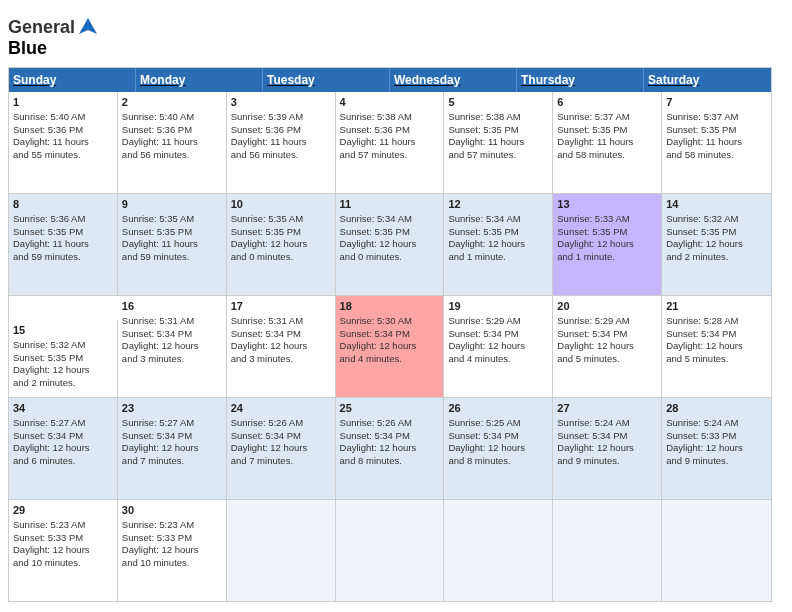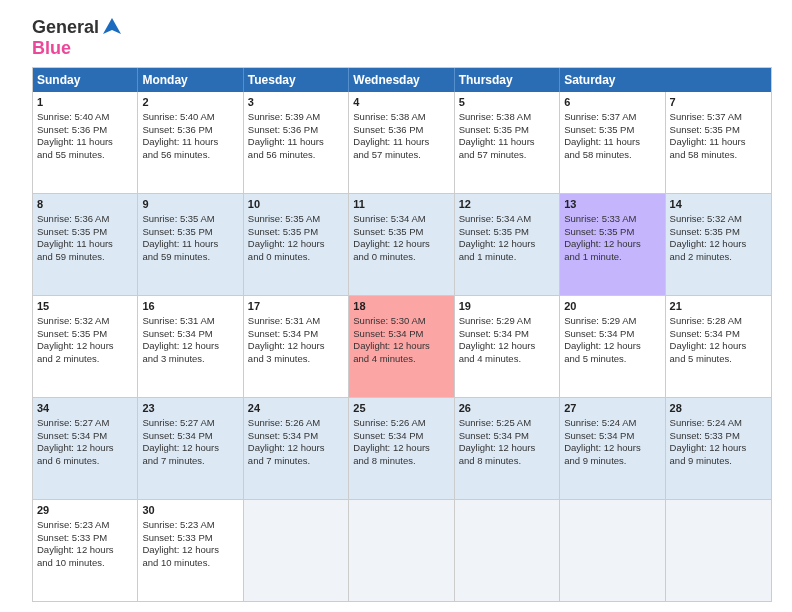--- a/index.html
+++ b/index.html
@@ -6,37 +6,37 @@
     body {
       font-family: Arial, sans-serif;
       background: #fff;
       width: 792px;
       height: 612px;
       overflow: hidden;
     }
     .page {
       width: 792px;
       height: 612px;
-      padding: 16px 20px 10px 32px;
+      padding: 16px 20px 10px 8px;
       display: flex;
       flex-direction: column;
     }
     .header {
       display: flex;
       justify-content: space-between;
       align-items: flex-start;
       margin-bottom: 8px;
     }
     .logo {
       display: flex;
       flex-direction: column;
       align-items: flex-start;
     }
     .logo-general { font-size: 18px; font-weight: bold; color: #333; }
-    .logo-blue { font-size: 18px; font-weight: bold; color: #ec4899; }
+    .logo-blue { font-size: 18px; font-weight: bold; color: #000000; }
     .logo-icon {
       width: 22px;
       height: 22px;
       margin-left: 2px;
     }
     .title-block {
       text-align: right;
     }
     .month-title {
       font-size: 36px;
@@ -50,22 +50,23 @@
       margin-top: 2px;
     }
     .calendar {
       flex: 1;
       display: flex;
       flex-direction: column;
       border: 1px solid #ccc;
     }
     .cal-header-row {
       display: grid;
-      grid-template-columns: repeat(7, 1fr);
+      grid-template-columns: repeat(6, 1fr);
       background: #2a6db5;
+      text-decoration: underline;
     }
     .cal-header-cell {
       color: #fff;
       font-weight: bold;
       font-size: 12px;
       padding: 5px 4px;
       text-align: left;
       border-right: 1px solid #5590cc;
     }
     .cal-header-cell:last-child { border-right: none; }
@@ -144,21 +145,21 @@
         <div class="cal-row">
           <div class="cal-cell" style="background: rgb(220, 233, 245);"><span class="day-num">8</span><span>Sunrise: 5:36 AM</span><br><span>Sunset: 5:35 PM</span><br><span>Daylight: 11 hours</span><br><span>and 59 minutes.</span></div>
           <div class="cal-cell" style="background: rgb(220, 233, 245);"><span class="day-num">9</span><span>Sunrise: 5:35 AM</span><br><span>Sunset: 5:35 PM</span><br><span>Daylight: 11 hours</span><br><span>and 59 minutes.</span></div>
           <div class="cal-cell" style="background: rgb(220, 233, 245);"><span class="day-num">10</span><span>Sunrise: 5:35 AM</span><br><span>Sunset: 5:35 PM</span><br><span>Daylight: 12 hours</span><br><span>and 0 minutes.</span></div>
           <div class="cal-cell" style="background: rgb(220, 233, 245);"><span class="day-num">11</span><span>Sunrise: 5:34 AM</span><br><span>Sunset: 5:35 PM</span><br><span>Daylight: 12 hours</span><br><span>and 0 minutes.</span></div>
           <div class="cal-cell" style="background: rgb(220, 233, 245);"><span class="day-num">12</span><span>Sunrise: 5:34 AM</span><br><span>Sunset: 5:35 PM</span><br><span>Daylight: 12 hours</span><br><span>and 1 minute.</span></div>
           <div class="cal-cell" style="background: #c4b5fd;"><span class="day-num">13</span><span>Sunrise: 5:33 AM</span><br><span>Sunset: 5:35 PM</span><br><span>Daylight: 12 hours</span><br><span>and 1 minute.</span></div>
           <div class="cal-cell" style="background: rgb(220, 233, 245);"><span class="day-num">14</span><span>Sunrise: 5:32 AM</span><br><span>Sunset: 5:35 PM</span><br><span>Daylight: 12 hours</span><br><span>and 2 minutes.</span></div>
         </div>
         <div class="cal-row">
-          <div class="cal-cell" style="background: rgb(255, 255, 255);"><span class="day-num">15</span><span>Sunrise: 5:32 AM</span><br><span>Sunset: 5:35 PM</span><br><span>Daylight: 12 hours</span><br><span>and 2 minutes.</span></div>
+          <div class="cal-cell" style="background: rgb(255, 255, 255); margin-top: 24px;"><span class="day-num">15</span><span>Sunrise: 5:32 AM</span><br><span>Sunset: 5:35 PM</span><br><span>Daylight: 12 hours</span><br><span>and 2 minutes.</span></div>
           <div class="cal-cell" style="background: rgb(255, 255, 255);"><span class="day-num">16</span><span>Sunrise: 5:31 AM</span><br><span>Sunset: 5:34 PM</span><br><span>Daylight: 12 hours</span><br><span>and 3 minutes.</span></div>
           <div class="cal-cell" style="background: rgb(255, 255, 255);"><span class="day-num">17</span><span>Sunrise: 5:31 AM</span><br><span>Sunset: 5:34 PM</span><br><span>Daylight: 12 hours</span><br><span>and 3 minutes.</span></div>
           <div class="cal-cell" style="background: #fca5a5;"><span class="day-num">18</span><span>Sunrise: 5:30 AM</span><br><span>Sunset: 5:34 PM</span><br><span>Daylight: 12 hours</span><br><span>and 4 minutes.</span></div>
           <div class="cal-cell" style="background: rgb(255, 255, 255);"><span class="day-num">19</span><span>Sunrise: 5:29 AM</span><br><span>Sunset: 5:34 PM</span><br><span>Daylight: 12 hours</span><br><span>and 4 minutes.</span></div>
           <div class="cal-cell" style="background: rgb(255, 255, 255);"><span class="day-num">20</span><span>Sunrise: 5:29 AM</span><br><span>Sunset: 5:34 PM</span><br><span>Daylight: 12 hours</span><br><span>and 5 minutes.</span></div>
           <div class="cal-cell" style="background: rgb(255, 255, 255);"><span class="day-num">21</span><span>Sunrise: 5:28 AM</span><br><span>Sunset: 5:34 PM</span><br><span>Daylight: 12 hours</span><br><span>and 5 minutes.</span></div>
         </div>
         <div class="cal-row">
           <div class="cal-cell" style="background: rgb(220, 233, 245);"><span class="day-num">34</span><span>Sunrise: 5:27 AM</span><br><span>Sunset: 5:34 PM</span><br><span>Daylight: 12 hours</span><br><span>and 6 minutes.</span></div>
           <div class="cal-cell" style="background: rgb(220, 233, 245);"><span class="day-num">23</span><span>Sunrise: 5:27 AM</span><br><span>Sunset: 5:34 PM</span><br><span>Daylight: 12 hours</span><br><span>and 7 minutes.</span></div>

